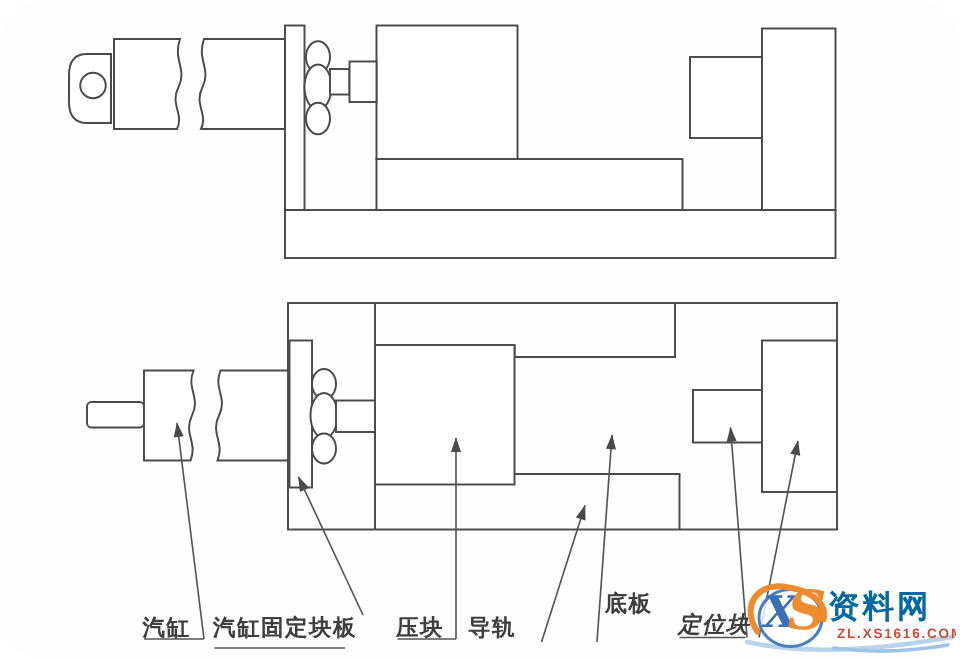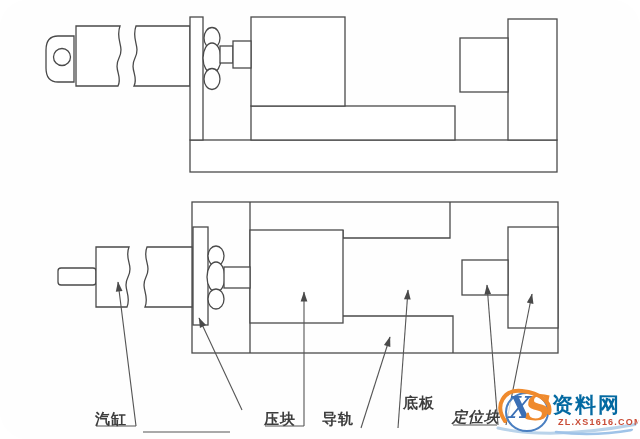--- a/index.html
+++ b/index.html
@@ -112,22 +112,23 @@
 
       <line x1="398" y1="428" x2="408" y2="290" marker-end="url(#arr)"></line>
 
       <line x1="453" y1="425" x2="497" y2="425"></line>
       <line x1="498" y1="425" x2="487" y2="285" marker-end="url(#arr)"></line>
       <line x1="506" y1="425" x2="532" y2="294" marker-end="url(#arr)"></line>
     </g>
   </svg>
 
   <span class="part-label" style="left:95px;top:411px;">汽缸</span>
+  <span class="part-label" style="left:142px;top:411px;">汽缸固定块板</span>
   <span class="part-label" style="left:264px;top:411px;text-align:center;">压块</span>
-  <span class="part-label" style="left:322px;top:411px;">导轨</span>
+  <span class="part-label" style="left:312px;top:411px;">导轨</span>
   <span class="part-label" style="left:403px;top:395px;">底板</span>
   <span class="part-label" style="left:452px;top:409px;font-style:italic;">定位块</span>
 
   <div id="watermark">
     <svg width="148" height="50" viewBox="0 0 148 50">
       <path d="M6,42 Q60,54 146,38" stroke="#b9d3ea" stroke-width="3" fill="none" stroke-linecap="round"></path>
       <ellipse cx="35" cy="26" rx="21" ry="19" fill="rgba(255,255,255,0.78)" stroke="#4a7fc1" stroke-width="2"></ellipse>
       <path d="M13,35 C2,19 12,3 30,5 C48,7 60,16 57,27" stroke="#ef8a2d" stroke-width="4" fill="none" stroke-linecap="round"></path>
       <path d="M64,46 Q100,51 140,44" stroke="#9fc3e8" stroke-width="2.5" fill="none" stroke-linecap="round"></path>
     </svg>

